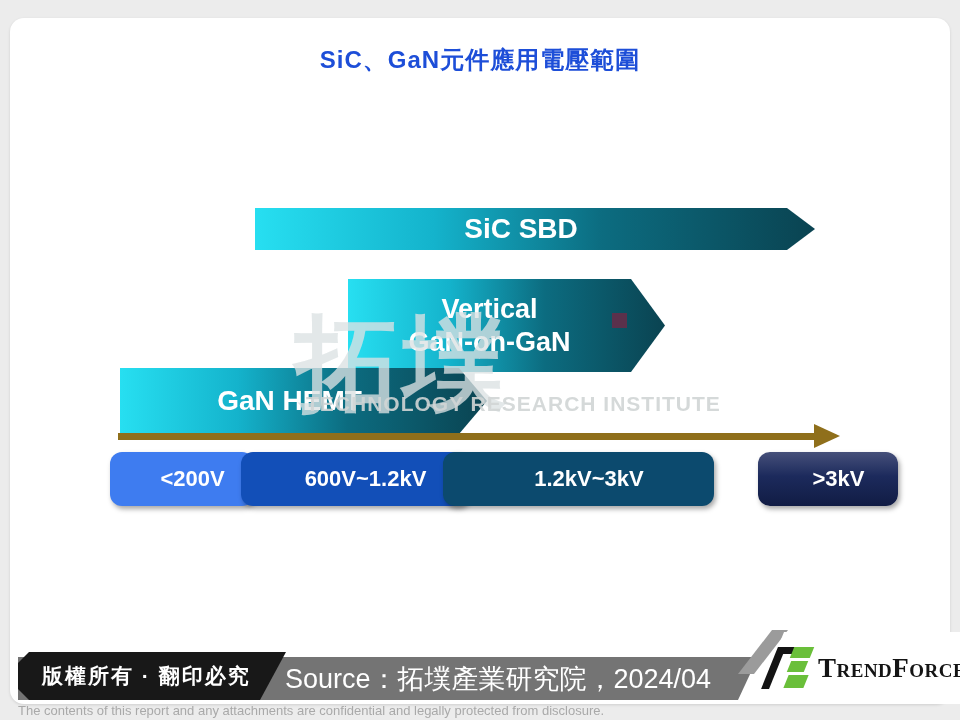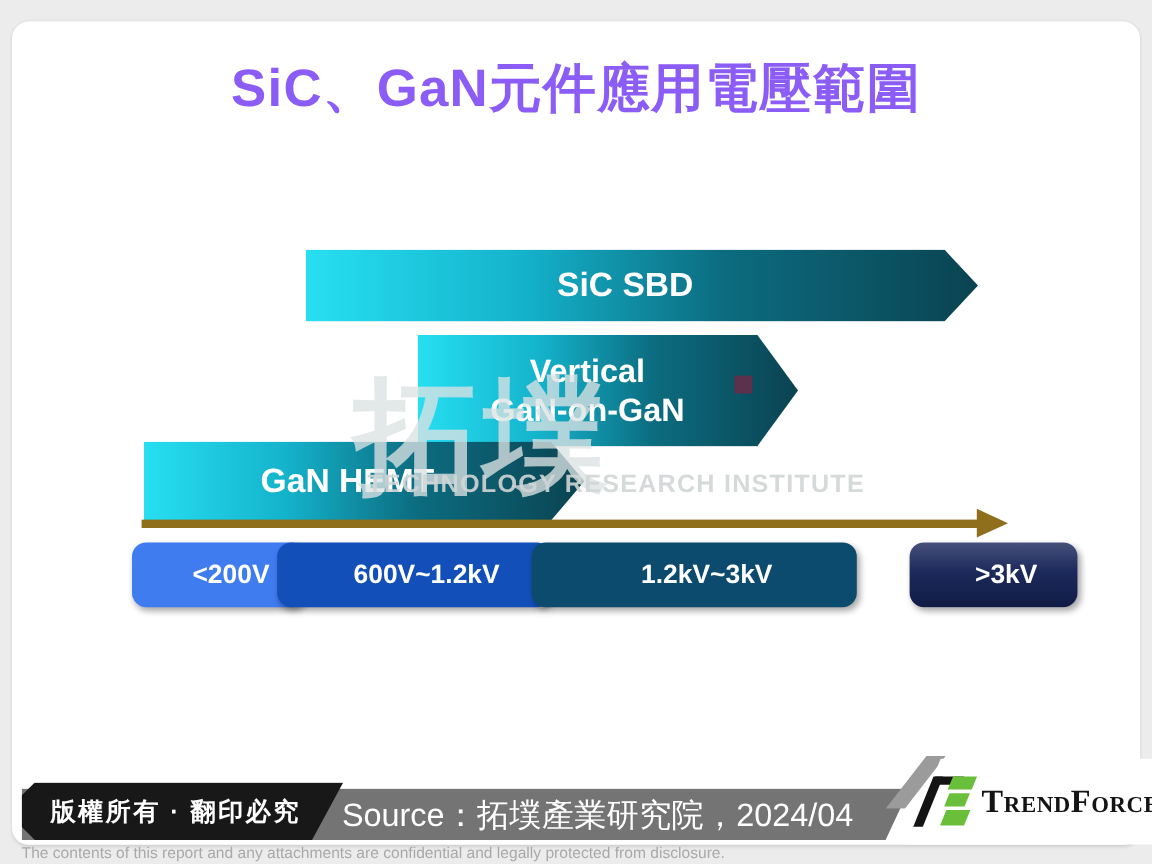--- a/index.html
+++ b/index.html
@@ -3,42 +3,42 @@
 <meta charset="utf-8">
 <style>
   html,body{margin:0;padding:0;}
   body{width:960px;height:720px;background:#ececec;font-family:"Liberation Sans","DejaVu Sans",sans-serif;overflow:hidden;}
   #stage{position:relative;width:960px;height:720px;background:#ececec;}
 
   
   .card{position:absolute;left:10px;top:18px;width:940px;height:686px;background:#ffffff;border-radius:14px;box-shadow:0 1px 3px rgba(0,0,0,0.12);}
 
   
-  .title{position:absolute;left:0;top:44px;width:960px;text-align:center;font-size:44px;font-weight:bold;color:#8b5cf6;letter-spacing:1px;}
+  .title{position:absolute;left:0;top:44px;width:960px;text-align:center;font-size:24px;font-weight:bold;color:#1d4ed8;letter-spacing:1px;}
 
   
   .arrow{position:absolute;display:flex;align-items:center;justify-content:center;color:#ffffff;font-weight:bold;text-align:center;
     background:linear-gradient(90deg,#27dff1 0%,#14b3cc 32%,#0d7purple 0,#0c6c80 62%,#0a4351 100%);
     background:linear-gradient(90deg,#27dff1 0%,#14b3cc 32%,#0c6c80 62%,#0a4351 100%);
     clip-path:polygon(0 0,calc(100% - var(--head)) 0,100% 50%,calc(100% - var(--head)) 100%,0 100%);
     filter:drop-shadow(3px 4px 3px rgba(0,0,0,0.32));}
   .arrow .lbl{padding-right:var(--head);line-height:1.22;}
-  .bar-sic{--head:28px;left:255px;top:208px;width:560px;height:60px;font-size:28px;}
+  .bar-sic{--head:28px;left:255px;top:208px;width:560px;height:42px;font-size:28px;}
   .bar-vgan{--head:34px;left:348px;top:279px;width:317px;height:93px;font-size:27px;}
   .bar-hemt{--head:28px;left:120px;top:368px;width:367px;height:66px;font-size:28px;}
 
   
   .axis-line{position:absolute;left:118px;top:433px;width:700px;height:7px;background:#8f6f1b;}
   .axis-head{position:absolute;left:814px;top:424px;width:0;height:0;border-top:12px solid transparent;border-bottom:12px solid transparent;border-left:26px solid #8f6f1b;}
 
   
   .vbox{position:absolute;top:452px;height:54px;border-radius:12px;display:flex;align-items:center;justify-content:center;
     color:#fff;font-weight:bold;font-size:22px;box-shadow:2px 3px 5px rgba(0,0,0,0.35);padding-left:21px;}
   .b1{left:110px;width:123px;background:#3e7cf0;}
-  .b2{left:231px;width:207px;background:#124fb8;}
+  .b2{left:241px;width:207px;background:#124fb8;}
   .b3{left:443px;width:250px;background:#0c4a6e;}
   .b4{left:726px;width:119px;background:linear-gradient(180deg,#46507a 0%,#1c2a5c 45%,#111c44 100%);margin-left:32px;}
 
   
   .wm{position:absolute;pointer-events:none;z-index:5;}
   .wm-cjk{left:295px;top:295px;font-size:104px;font-weight:bold;color:rgba(219,226,227,0.78);letter-spacing:4px;}
   .wm-latin{left:488px;top:292px;font-size:106px;font-weight:bold;font-family:"Liberation Sans",sans-serif;color:rgba(198,209,216,0.68);letter-spacing:2px;}
   .wm-dot{left:612px;top:313px;width:15px;height:15px;background:rgba(106,43,72,0.85);}
   .wm-sub{left:306px;top:392px;font-size:21px;font-weight:bold;letter-spacing:1px;color:rgba(208,213,213,0.9);}
 

